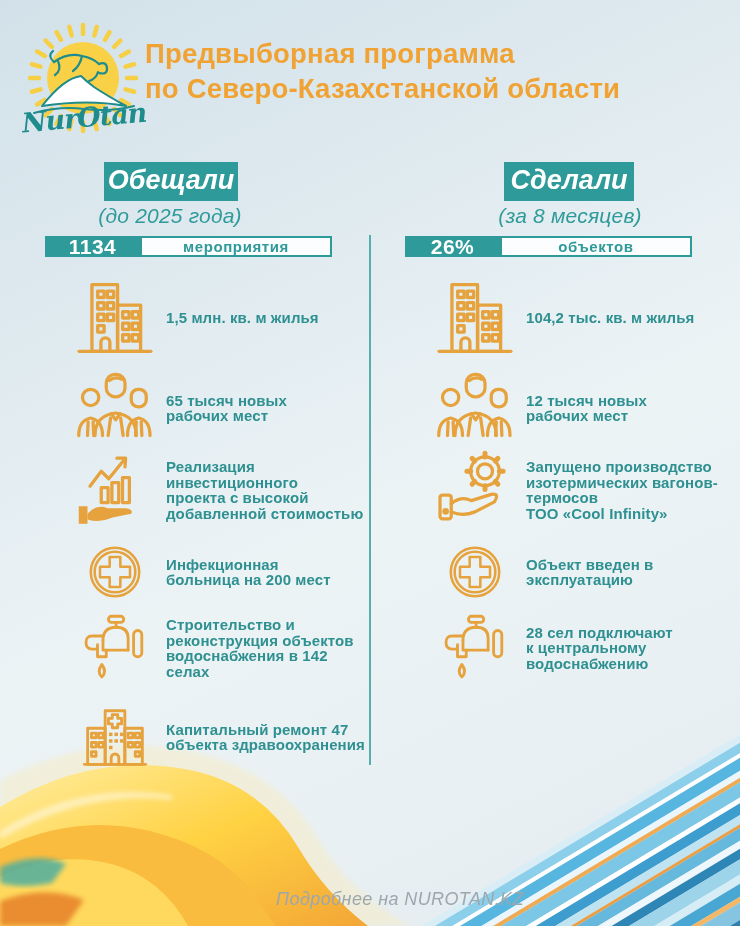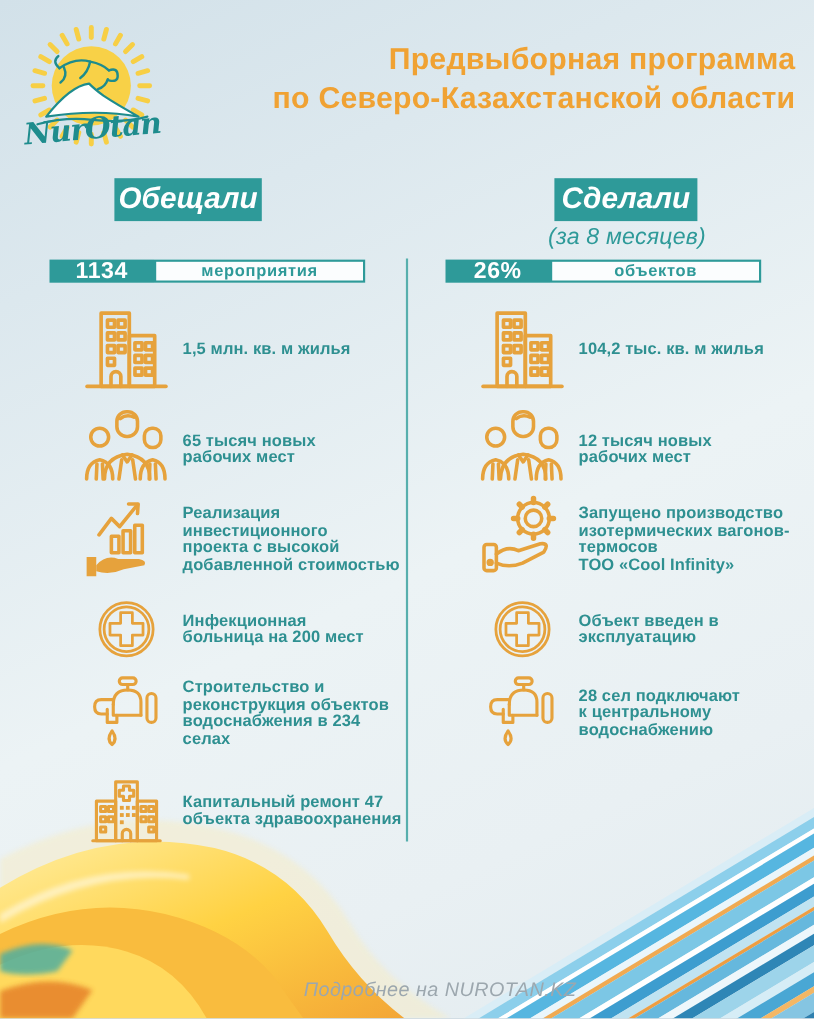--- a/index.html
+++ b/index.html
@@ -13,21 +13,21 @@
   .deco-right{right:0;bottom:0;width:432px;height:236px;}
 
   .logo{position:absolute;left:18px;top:10px;width:132px;height:132px;}
   .logo-script{
     position:absolute;left:0;top:92px;width:132px;text-align:center;
     font-family:"DejaVu Serif",serif;font-style:italic;font-weight:bold;
     font-size:27px;color:#1E8C8D;transform:rotate(-5deg);letter-spacing:-1px;
   }
 
   .title{
-    position:absolute;left:145px;top:36px;width:578px;text-align:right;
+    position:absolute;left:145px;top:36px;width:578px;text-align:left;
     color:#F0A233;font-weight:bold;font-size:27.5px;line-height:35px;letter-spacing:.2px;
   }
 
   .badge{
     position:absolute;height:39px;background:#2E9A99;color:#fff;
     font-style:italic;font-weight:bold;font-size:27px;
     display:flex;align-items:center;justify-content:center;padding-bottom:3px;box-sizing:border-box;
   }
   .badge-left{left:104px;top:162px;width:134px;}
   .badge-right{left:504px;top:162px;width:130px;}
@@ -268,20 +268,21 @@
     </svg>
     <div class="logo-script">NurOtan</div>
   </div>
 
   <div class="title">
     <div>Предвыборная программа</div>
     <div>по Северо-Казахстанской области</div>
   </div>
 
   <div class="badge badge-left">Обещали</div>
+  <div class="subtitle subtitle-left">(до 2025 года)</div>
   <div class="badge badge-right">Сделали</div>
   <div class="subtitle subtitle-right">(за 8 месяцев)</div>
 
   <div class="statbar statbar-left">
     <div class="stat-value">1134</div>
     <div class="stat-label">мероприятия</div>
   </div>
   <div class="statbar statbar-right">
     <div class="stat-value">26%</div>
     <div class="stat-label">объектов</div>
@@ -326,21 +327,21 @@
 больница на 200 мест</div>
   </div>
   <div class="row row-l" style="top:604px;height:88px">
     <div class="icon-box">
         <svg class="ic" width="70" height="70" viewBox="0 0 64 64">
           <use href="#sym-tap"></use>
         </svg>
       </div>
     <div class="txt">Строительство и
 реконструкция объектов
-водоснабжения в 234 селах</div>
+водоснабжения в 142 селах</div>
   </div>
   <div class="row row-l" style="top:698px;height:78px">
     <div class="icon-box">
         <svg class="ic" width="70" height="70" viewBox="0 0 64 64">
           <use href="#sym-hospital"></use>
         </svg>
       </div>
     <div class="txt">Капитальный ремонт 47
 объекта здравоохранения</div>
   </div>

